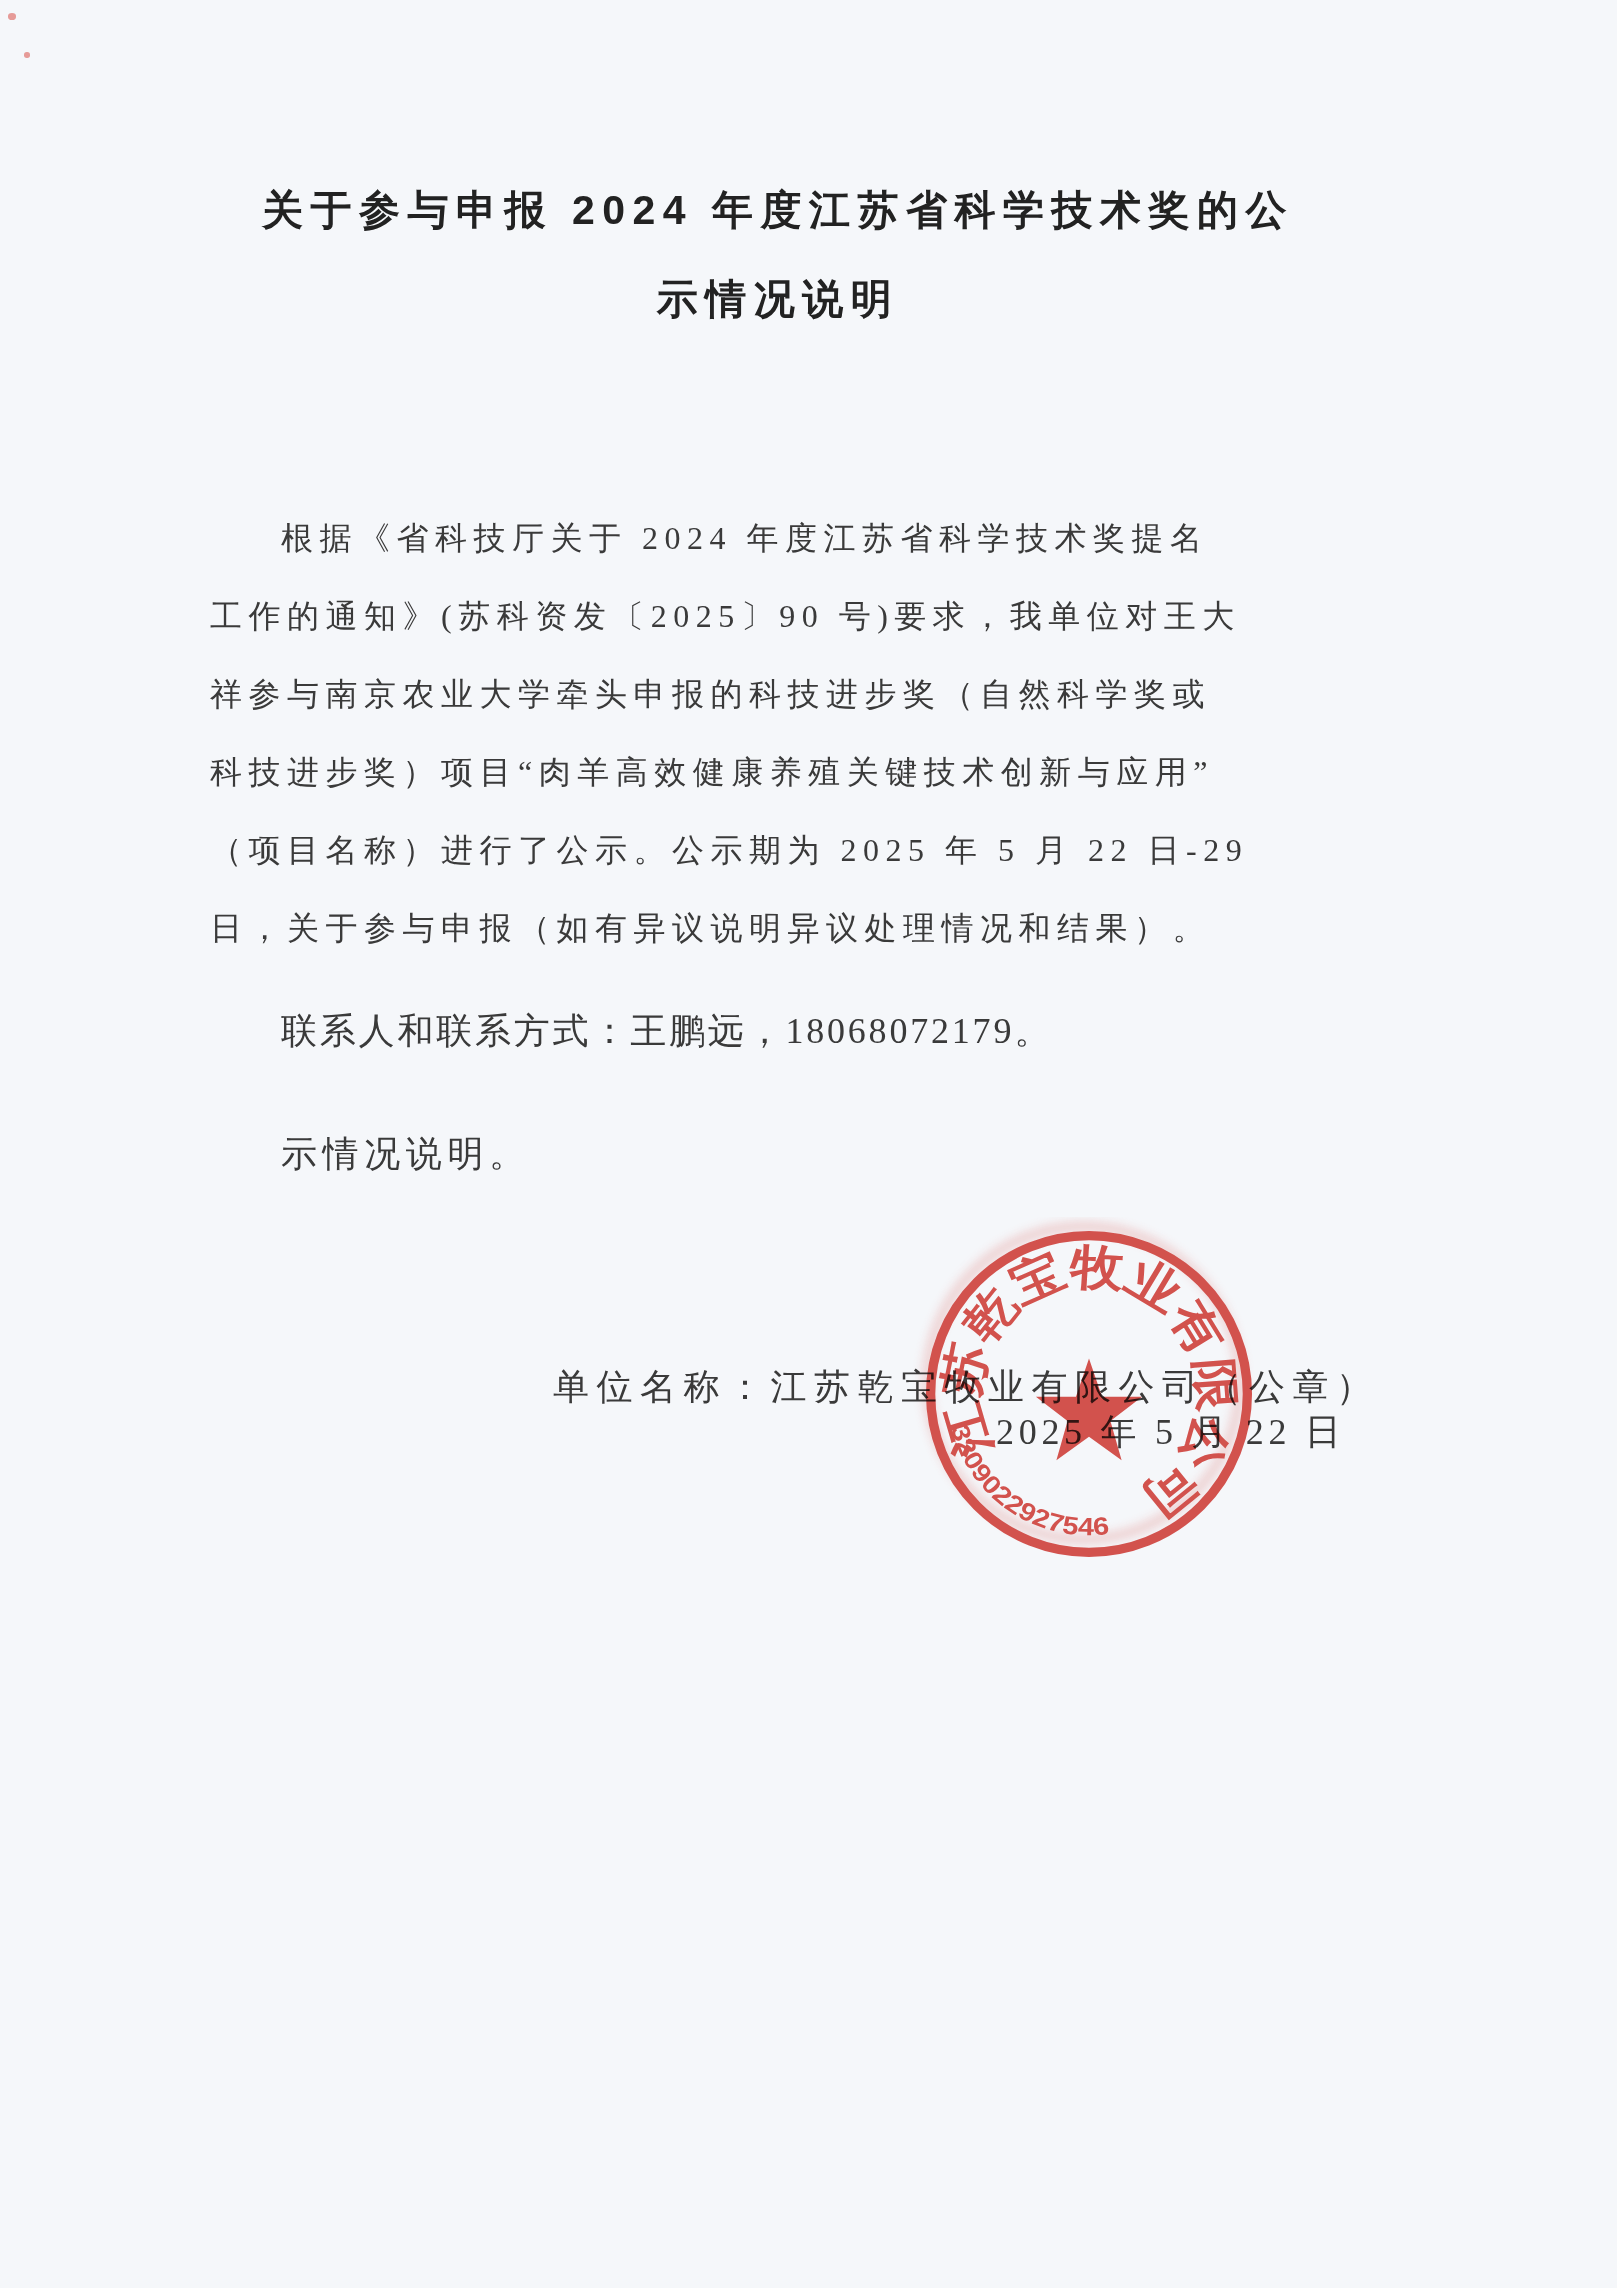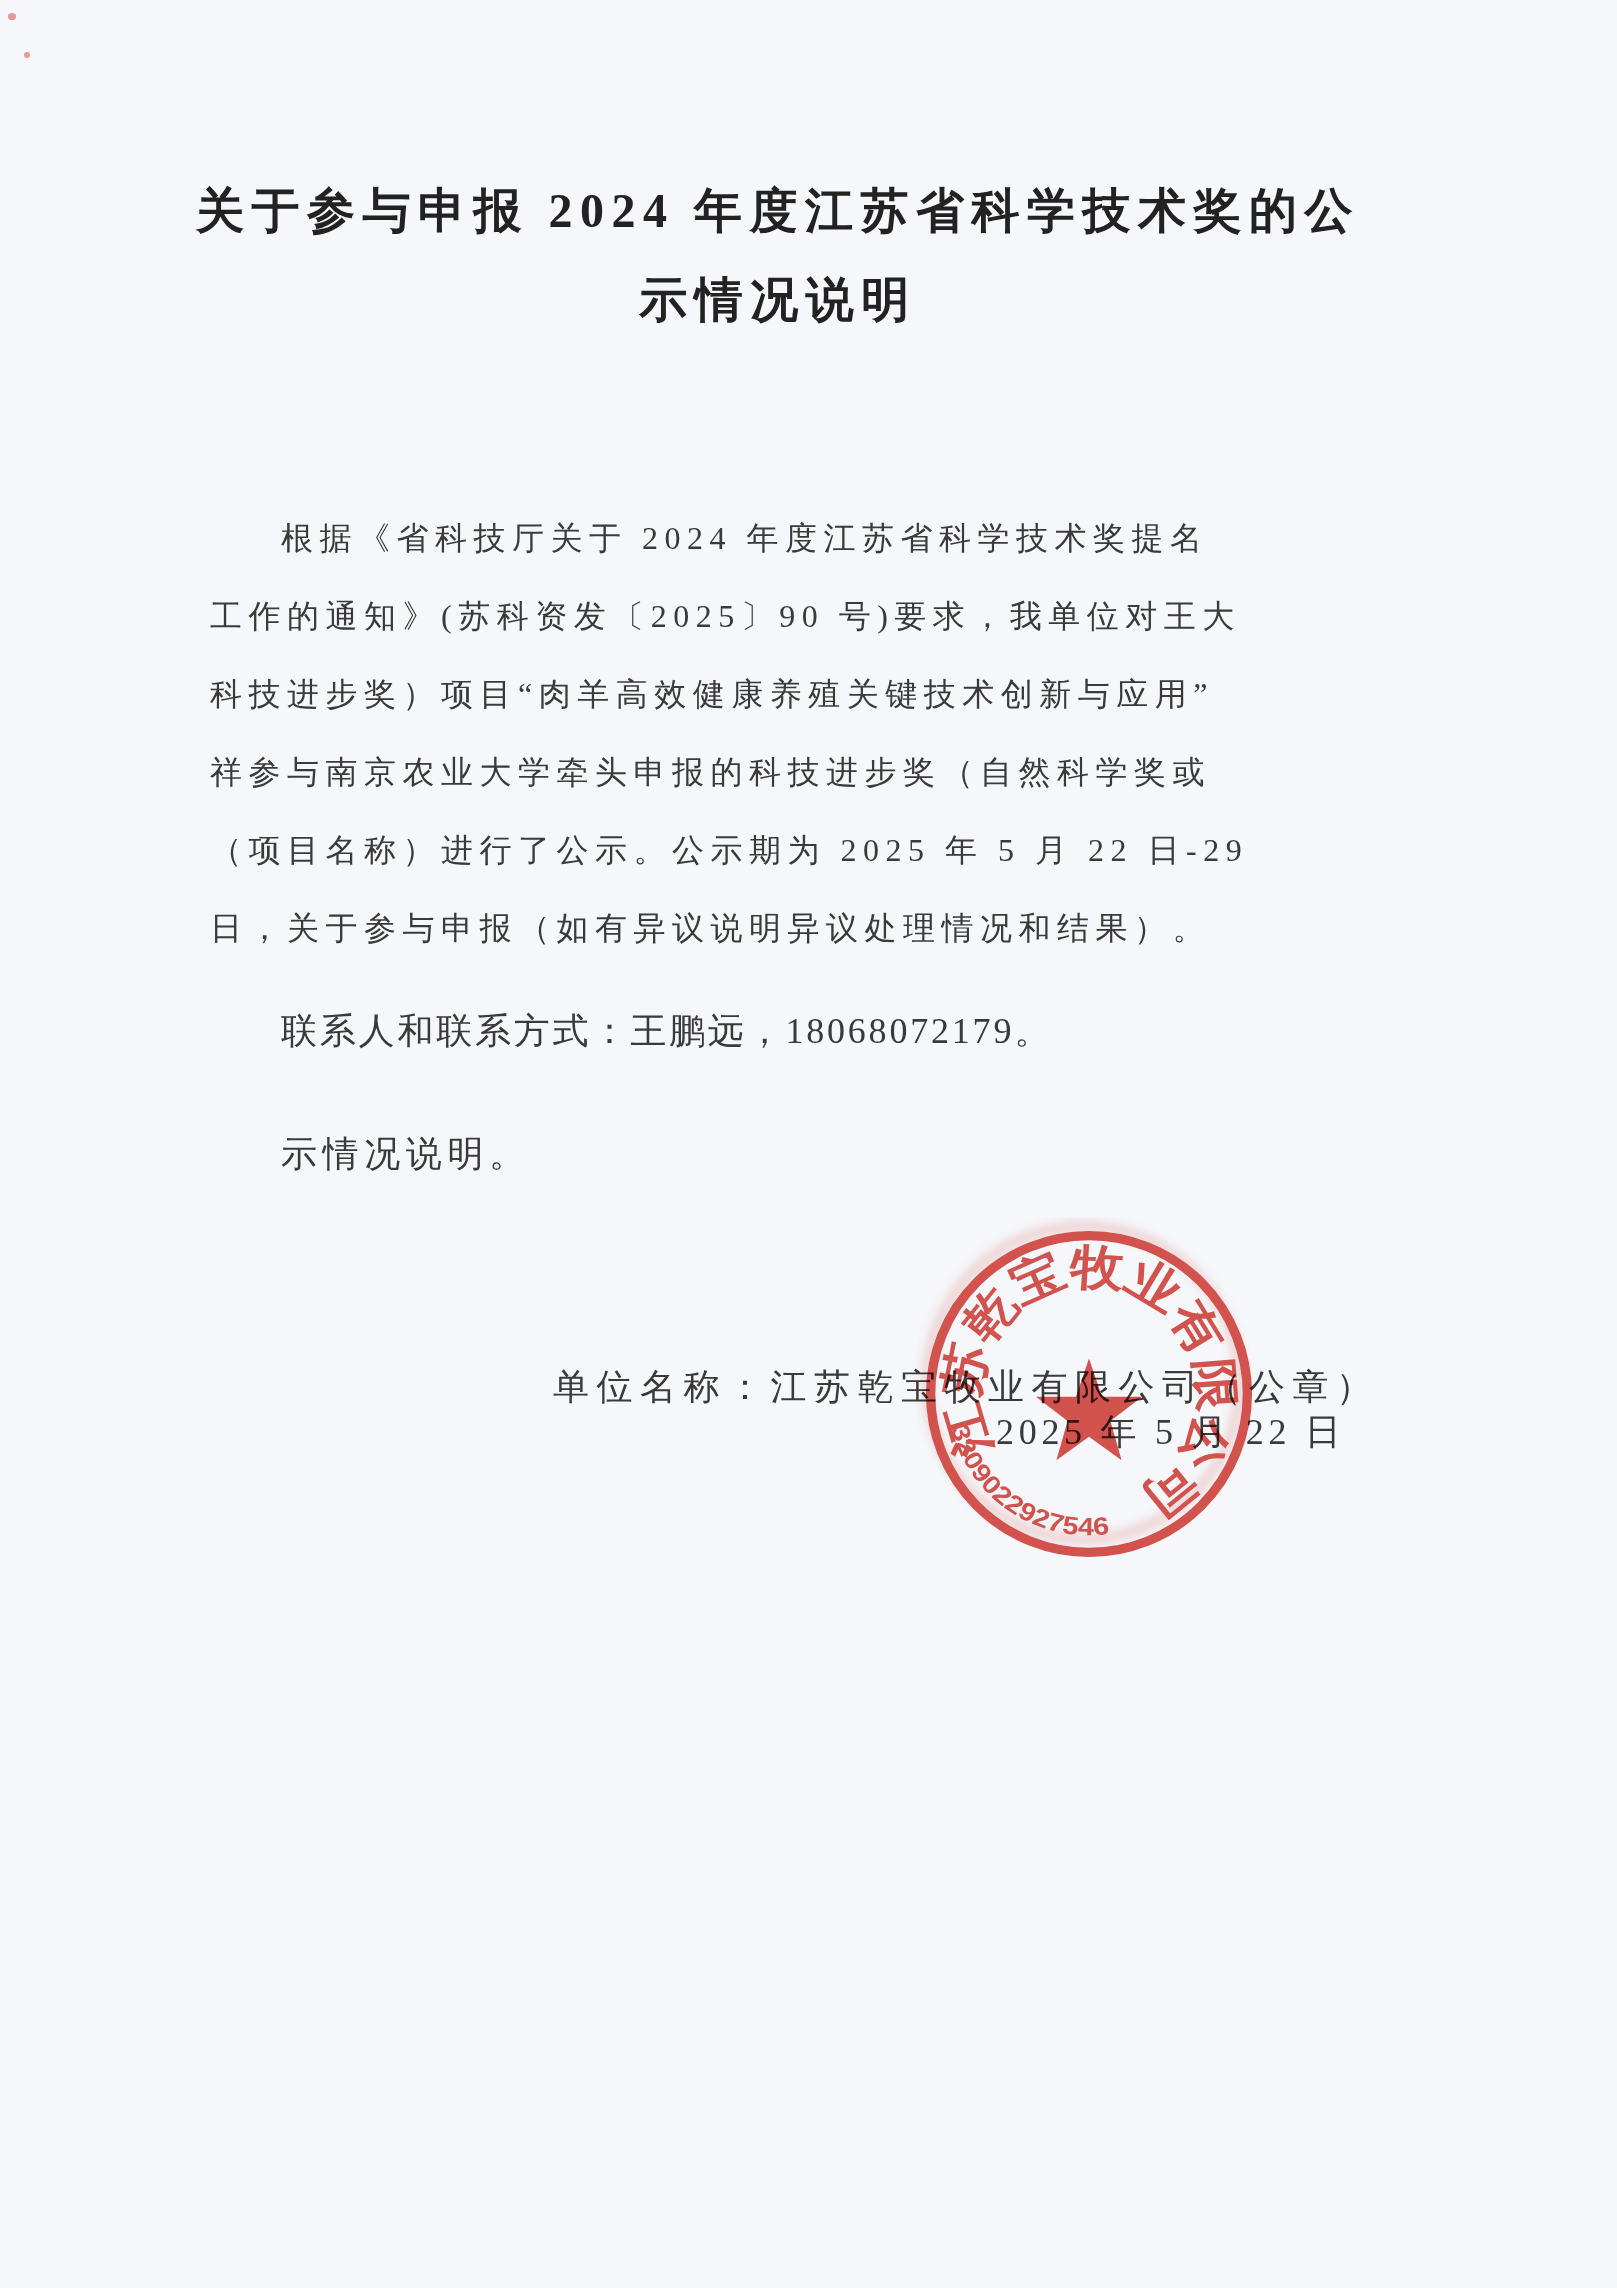--- a/index.html
+++ b/index.html
@@ -8,22 +8,22 @@
     width:1617px;height:2289px;
     margin:0 auto;
     background:#f5f7fa;
     overflow:hidden;
     font-family:"Liberation Serif","DejaVu Serif",serif;
     color:#2f2f2f;
   }
   .title{
     position:absolute;top:166px;left:158px;width:1240px;
     text-align:center;
-    font-family:Liberation Serif, serif;
-    font-weight:bold;font-size:48px;line-height:89px;
+    font-family:Liberation Sans, sans-serif;
+    font-weight:bold;font-size:41px;line-height:89px;
     letter-spacing:7.5px;color:#222;
   }
   .body-block{
     position:absolute;top:499px;left:210px;width:1184px;
     font-size:32px;line-height:78px;letter-spacing:6.5px;color:#3a3a3a;
   }
   .body-line{white-space:nowrap;}
   .indent{padding-left:71px;}
   .para{
     position:absolute;left:210px;
@@ -51,22 +51,22 @@
   <div class="speck speck2"></div>
 
   <div class="title">
     <div>关于参与申报 2024 年度江苏省科学技术奖的公</div>
     <div>示情况说明</div>
   </div>
 
   <div class="body-block">
     <div class="body-line indent">根据《省科技厅关于 2024 年度江苏省科学技术奖提名</div>
     <div class="body-line">工作的通知》(苏科资发〔2025〕90 号)要求，我单位对王大</div>
+    <div class="body-line">祥参与南京农业大学牵头申报的科技进步奖（自然科学奖或</div>
     <div class="body-line">科技进步奖）项目“肉羊高效健康养殖关键技术创新与应用”</div>
-    <div class="body-line">祥参与南京农业大学牵头申报的科技进步奖（自然科学奖或</div>
     <div class="body-line">（项目名称）进行了公示。公示期为 2025 年 5 月 22 日-29</div>
     <div class="body-line">日，关于参与申报（如有异议说明异议处理情况和结果）。</div>
   </div>
 
   <div class="para contact">联系人和联系方式：王鹏远，18068072179。</div>
 
   <div class="para closing">示情况说明。</div>
 
   <div class="para org">单位名称：江苏乾宝牧业有限公司（公章）</div>
 

